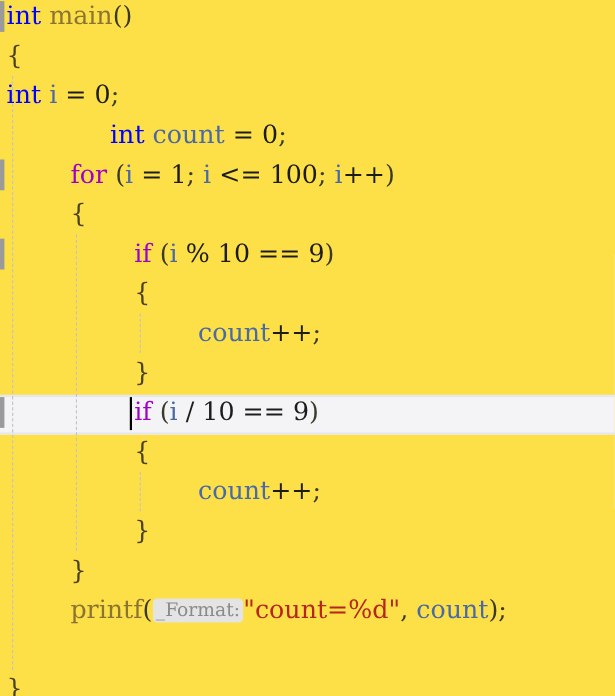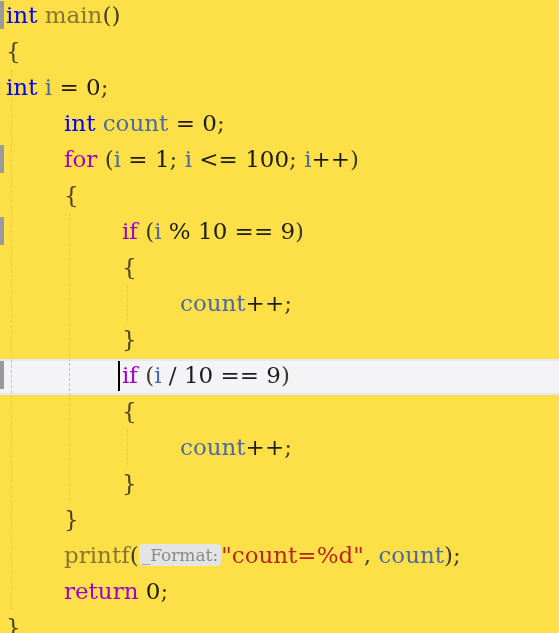--- a/index.html
+++ b/index.html
@@ -116,32 +116,31 @@
       <div class="change-bar" style="top: 1px; height: 28px;"></div>
       <div class="change-bar" style="top: 145px; height: 28px;"></div>
       <div class="change-bar" style="top: 217px; height: 28px;"></div>
       <div class="change-bar" style="top: 361px; height: 28px;"></div>
     </div>
 
   <div class="code-layer" id="code-layer">
       <div class="line" style="top: -3px; padding-left: 6px;"><span class="txt tok-type">int</span><span class="txt tok-plain"> </span><span class="txt tok-func">main</span><span class="txt tok-punct">()</span></div>
       <div class="line" style="top: 33px; padding-left: 6px;"><span class="txt tok-brace">{</span></div>
       <div class="line" style="top: 69px; "><span class="txt tok-type">int</span><span class="txt tok-plain"> </span><span class="txt tok-var">i</span><span class="txt tok-plain"> </span><span class="txt tok-op">=</span><span class="txt tok-plain"> </span><span class="txt tok-num">0</span><span class="txt tok-punct">;</span></div>
-      <div class="line" style="top: 105px; padding-left: 64px;"><span class="txt tok-type">int</span><span class="txt tok-plain"> </span><span class="txt tok-var">count</span><span class="txt tok-plain"> </span><span class="txt tok-op">=</span><span class="txt tok-plain"> </span><span class="txt tok-num">0</span><span class="txt tok-punct">;</span></div>
+      <div class="line" style="top: 105px; padding-left: 100px;"><span class="txt tok-type">int</span><span class="txt tok-plain"> </span><span class="txt tok-var">count</span><span class="txt tok-plain"> </span><span class="txt tok-op">=</span><span class="txt tok-plain"> </span><span class="txt tok-num">0</span><span class="txt tok-punct">;</span></div>
       <div class="line" style="top: 141px; padding-left: 64px;"><span class="txt tok-ctrl">for</span><span class="txt tok-plain"> </span><span class="txt tok-punct">(</span><span class="txt tok-var">i</span><span class="txt tok-plain"> </span><span class="txt tok-op">=</span><span class="txt tok-plain"> </span><span class="txt tok-num">1</span><span class="txt tok-punct">;</span><span class="txt tok-plain"> </span><span class="txt tok-var">i</span><span class="txt tok-plain"> </span><span class="txt tok-op">&lt;=</span><span class="txt tok-plain"> </span><span class="txt tok-num">100</span><span class="txt tok-punct">;</span><span class="txt tok-plain"> </span><span class="txt tok-var">i</span><span class="txt tok-op">++</span><span class="txt tok-punct">)</span></div>
       <div class="line" style="top: 177px; padding-left: 64px;"><span class="txt tok-brace">{</span></div>
       <div class="line" style="top: 213px; padding-left: 122px;"><span class="txt tok-ctrl">if</span><span class="txt tok-plain"> </span><span class="txt tok-punct">(</span><span class="txt tok-var">i</span><span class="txt tok-plain"> </span><span class="txt tok-op">%</span><span class="txt tok-plain"> </span><span class="txt tok-num">10</span><span class="txt tok-plain"> </span><span class="txt tok-op">==</span><span class="txt tok-plain"> </span><span class="txt tok-num">9</span><span class="txt tok-punct">)</span></div>
       <div class="line" style="top: 249px; padding-left: 122px;"><span class="txt tok-brace">{</span></div>
       <div class="line" style="top: 285px; padding-left: 180px;"><span class="txt tok-var">count</span><span class="txt tok-op">++</span><span class="txt tok-punct">;</span></div>
       <div class="line" style="top: 321px; padding-left: 122px;"><span class="txt tok-brace">}</span></div>
       <div class="line" style="top: 357px; padding-left: 122px;"><span class="txt tok-ctrl">if</span><span class="txt tok-plain"> </span><span class="txt tok-punct">(</span><span class="txt tok-var">i</span><span class="txt tok-plain"> </span><span class="txt tok-op">/</span><span class="txt tok-plain"> </span><span class="txt tok-num">10</span><span class="txt tok-plain"> </span><span class="txt tok-op">==</span><span class="txt tok-plain"> </span><span class="txt tok-num">9</span><span class="txt tok-punct">)</span></div>
       <div class="line" style="top: 393px; padding-left: 122px;"><span class="txt tok-brace">{</span></div>
       <div class="line" style="top: 429px; padding-left: 180px;"><span class="txt tok-var">count</span><span class="txt tok-op">++</span><span class="txt tok-punct">;</span></div>
       <div class="line" style="top: 465px; padding-left: 122px;"><span class="txt tok-brace">}</span></div>
       <div class="line" style="top: 501px; padding-left: 64px;"><span class="txt tok-brace">}</span></div>
       <div class="line" style="top: 537px; padding-left: 64px;"><span class="txt tok-func">printf</span><span class="txt tok-punct">(</span><span class="param-hint">_Format:</span><span class="txt tok-str">"count=%d"</span><span class="txt tok-punct">,</span><span class="txt tok-plain"> </span><span class="txt tok-var">count</span><span class="txt tok-punct">)</span><span class="txt tok-punct">;</span></div>
-      <div class="line" style="top: 573px; padding-left: 64px;"><span class="txt tok-ctrl">return</span><span class="txt tok-plain"> </span><span class="txt tok-num">0</span><span class="txt tok-punct">;</span></div>
       <div class="line" style="top: 609px; padding-left: 6px;"><span class="txt tok-brace">}</span></div>
     </div>
 
   <div class="caret" id="text-caret" style="left: 118px; top: 361px;"></div>
 
 </div>
 
 </body></html>

